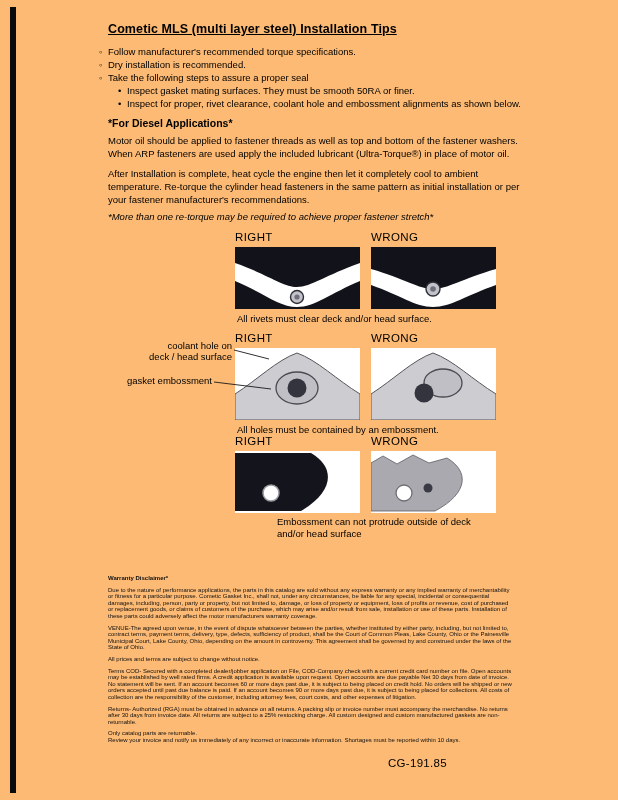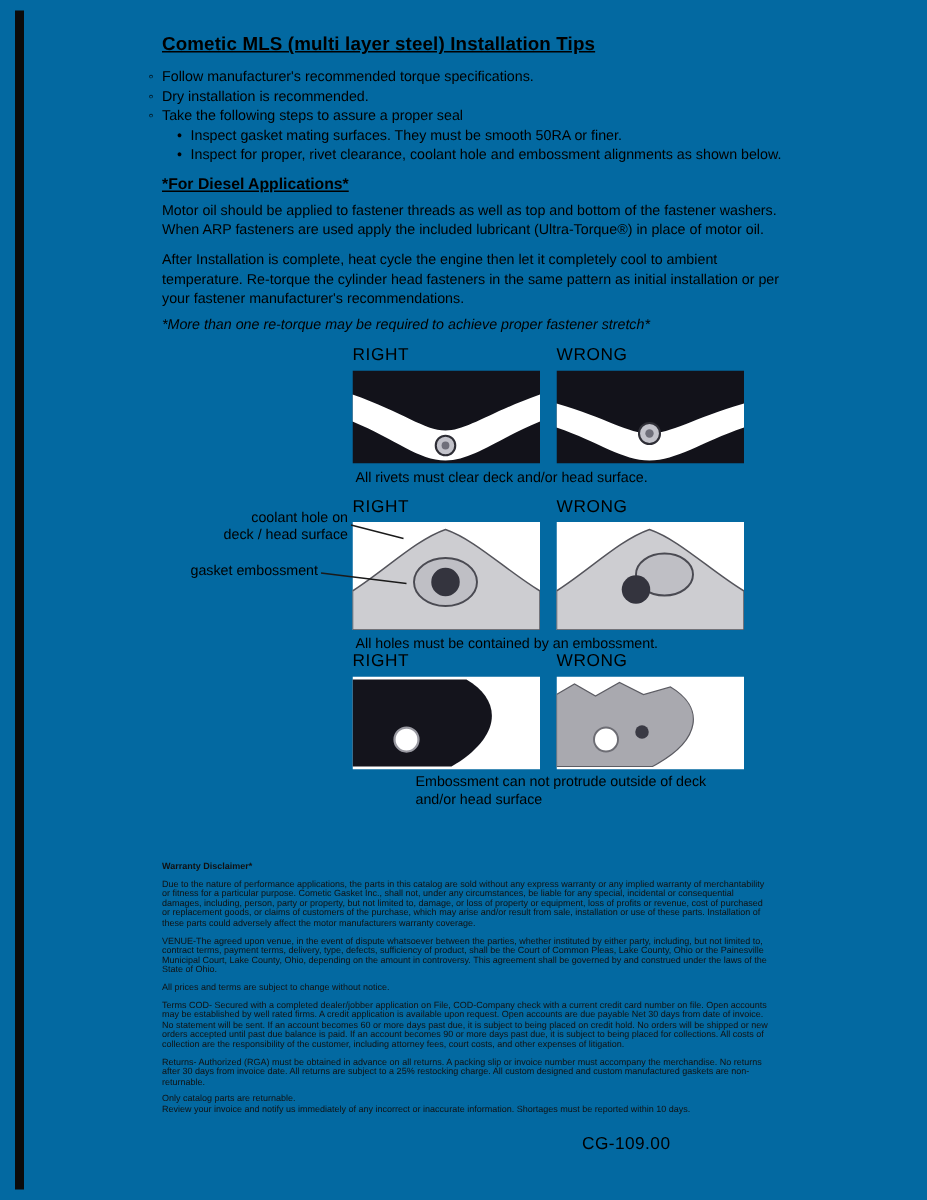--- a/index.html
+++ b/index.html
@@ -1,24 +1,24 @@
 <!DOCTYPE html>
 <html><head>
 <meta charset="utf-8">
 <style>
   html,body{margin:0;padding:0;background:#ffffff;}
-  .page{position:relative;width:618px;height:800px;background:#0369a1;font-family:"Liberation Sans",sans-serif;color:#000;overflow:hidden;}
+  .page{position:relative;width:618px;height:800px;background:#fdba74;font-family:"Liberation Sans",sans-serif;color:#000;overflow:hidden;}
   .spine{position:absolute;left:10px;top:7px;width:6px;height:786px;background:#0b0b0b;}
   .title{position:absolute;left:108px;top:22px;font-size:12.5px;font-weight:bold;text-decoration:underline;letter-spacing:.1px;white-space:nowrap;}
   .tips{position:absolute;left:99px;top:45px;width:470px;font-size:9.5px;line-height:13px;}
   .tip{position:relative;padding-left:9px;}
   .tip::before{content:"◦";position:absolute;left:0;top:0;}
   .subtip{position:relative;margin-left:19px;padding-left:9px;}
   .subtip::before{content:"•";position:absolute;left:0;top:0;}
-  .h-diesel{position:absolute;left:108px;top:117px;font-size:10.5px;font-weight:bold;text-decoration:underline;}
+  .h-diesel{position:absolute;left:108px;top:117px;font-size:10.5px;font-weight:bold;}
   .para{position:absolute;left:108px;width:414px;font-size:9.5px;line-height:13px;}
   .p1{top:134px;} .p2{top:167px;} .note{top:210px;font-style:italic;}
   .dg-h{position:absolute;width:125px;text-align:left;font-size:11.5px;letter-spacing:.4px;}
   .c1{left:235px;} .c2{left:371px;}
   .r1h{top:231px;} .r2h{top:332px;} .r3h{top:435px;}
   .panel{position:absolute;width:125px;}
   .panel svg{display:block;}
   .r1p{top:247px;} .r2p{top:348px;} .r3p{top:451px;}
   .caption{position:absolute;left:237px;font-size:9.5px;line-height:12px;}
   .cap1{top:313px;text-align:right;} .cap2{top:424px;} .cap3{top:516px;margin-left:40px;}
@@ -134,14 +134,14 @@
     <p class="fp-h">Warranty Disclaimer*</p>
     <p>Due to the nature of performance applications, the parts in this catalog are sold without any express warranty or any implied warranty of merchantability or fitness for a particular purpose.  Cometic Gasket Inc., shall not, under any circumstances, be liable for any special, incidental or consequential damages, including, person, party or property, but not limited to, damage, or loss of property or equipment, loss of profits or revenue, cost of purchased or replacement goods, or claims of customers of the purchase, which may arise and/or result from sale, installation or use of these parts.  Installation of these parts could adversely affect the motor manufacturers warranty coverage.</p>
     <p>VENUE-The agreed upon venue, in the event of dispute whatsoever between the parties, whether instituted by either party, including, but not limited to, contract terms, payment terms, delivery, type, defects, sufficiency of product, shall be the Court of Common Pleas, Lake County, Ohio or the Painesville Municipal Court, Lake County, Ohio, depending on the amount in controversy.  This agreement shall be governed by and construed under the laws of the State of Ohio.</p>
     <p>All prices and terms are subject to change without notice.</p>
     <p>Terms COD- Secured with a completed dealer/jobber application on File, COD-Company check with a current credit card number on file.  Open accounts may be established by well rated firms.  A credit application is available upon request.  Open accounts are due payable Net 30 days from date of invoice.  No statement will be sent.  If an account becomes 60 or more days past due, it is subject to being placed on credit hold.  No orders will be shipped or new orders accepted until past due balance is paid.  If an account becomes 90 or more days past due, it is subject to being placed for collections.  All costs of collection are the responsibility of the customer, including attorney fees, court costs, and other expenses of litigation.</p>
     <p>Returns- Authorized (RGA) must be obtained in advance on all returns.  A packing slip or invoice number must accompany the merchandise.  No returns after 30 days from invoice date.  All returns are subject to a 25% restocking charge.  All custom designed and custom manufactured gaskets are non-returnable.</p>
     <p class="tight">Only catalog parts are returnable.</p>
     <p>Review your invoice and notify us immediately of any incorrect or inaccurate information.  Shortages must be reported within 10 days.</p>
   </div>
 
-  <div class="footer-code">CG-109.00</div>
+  <div class="footer-code">CG-191.85</div>
 </div>
 
 </body></html>

